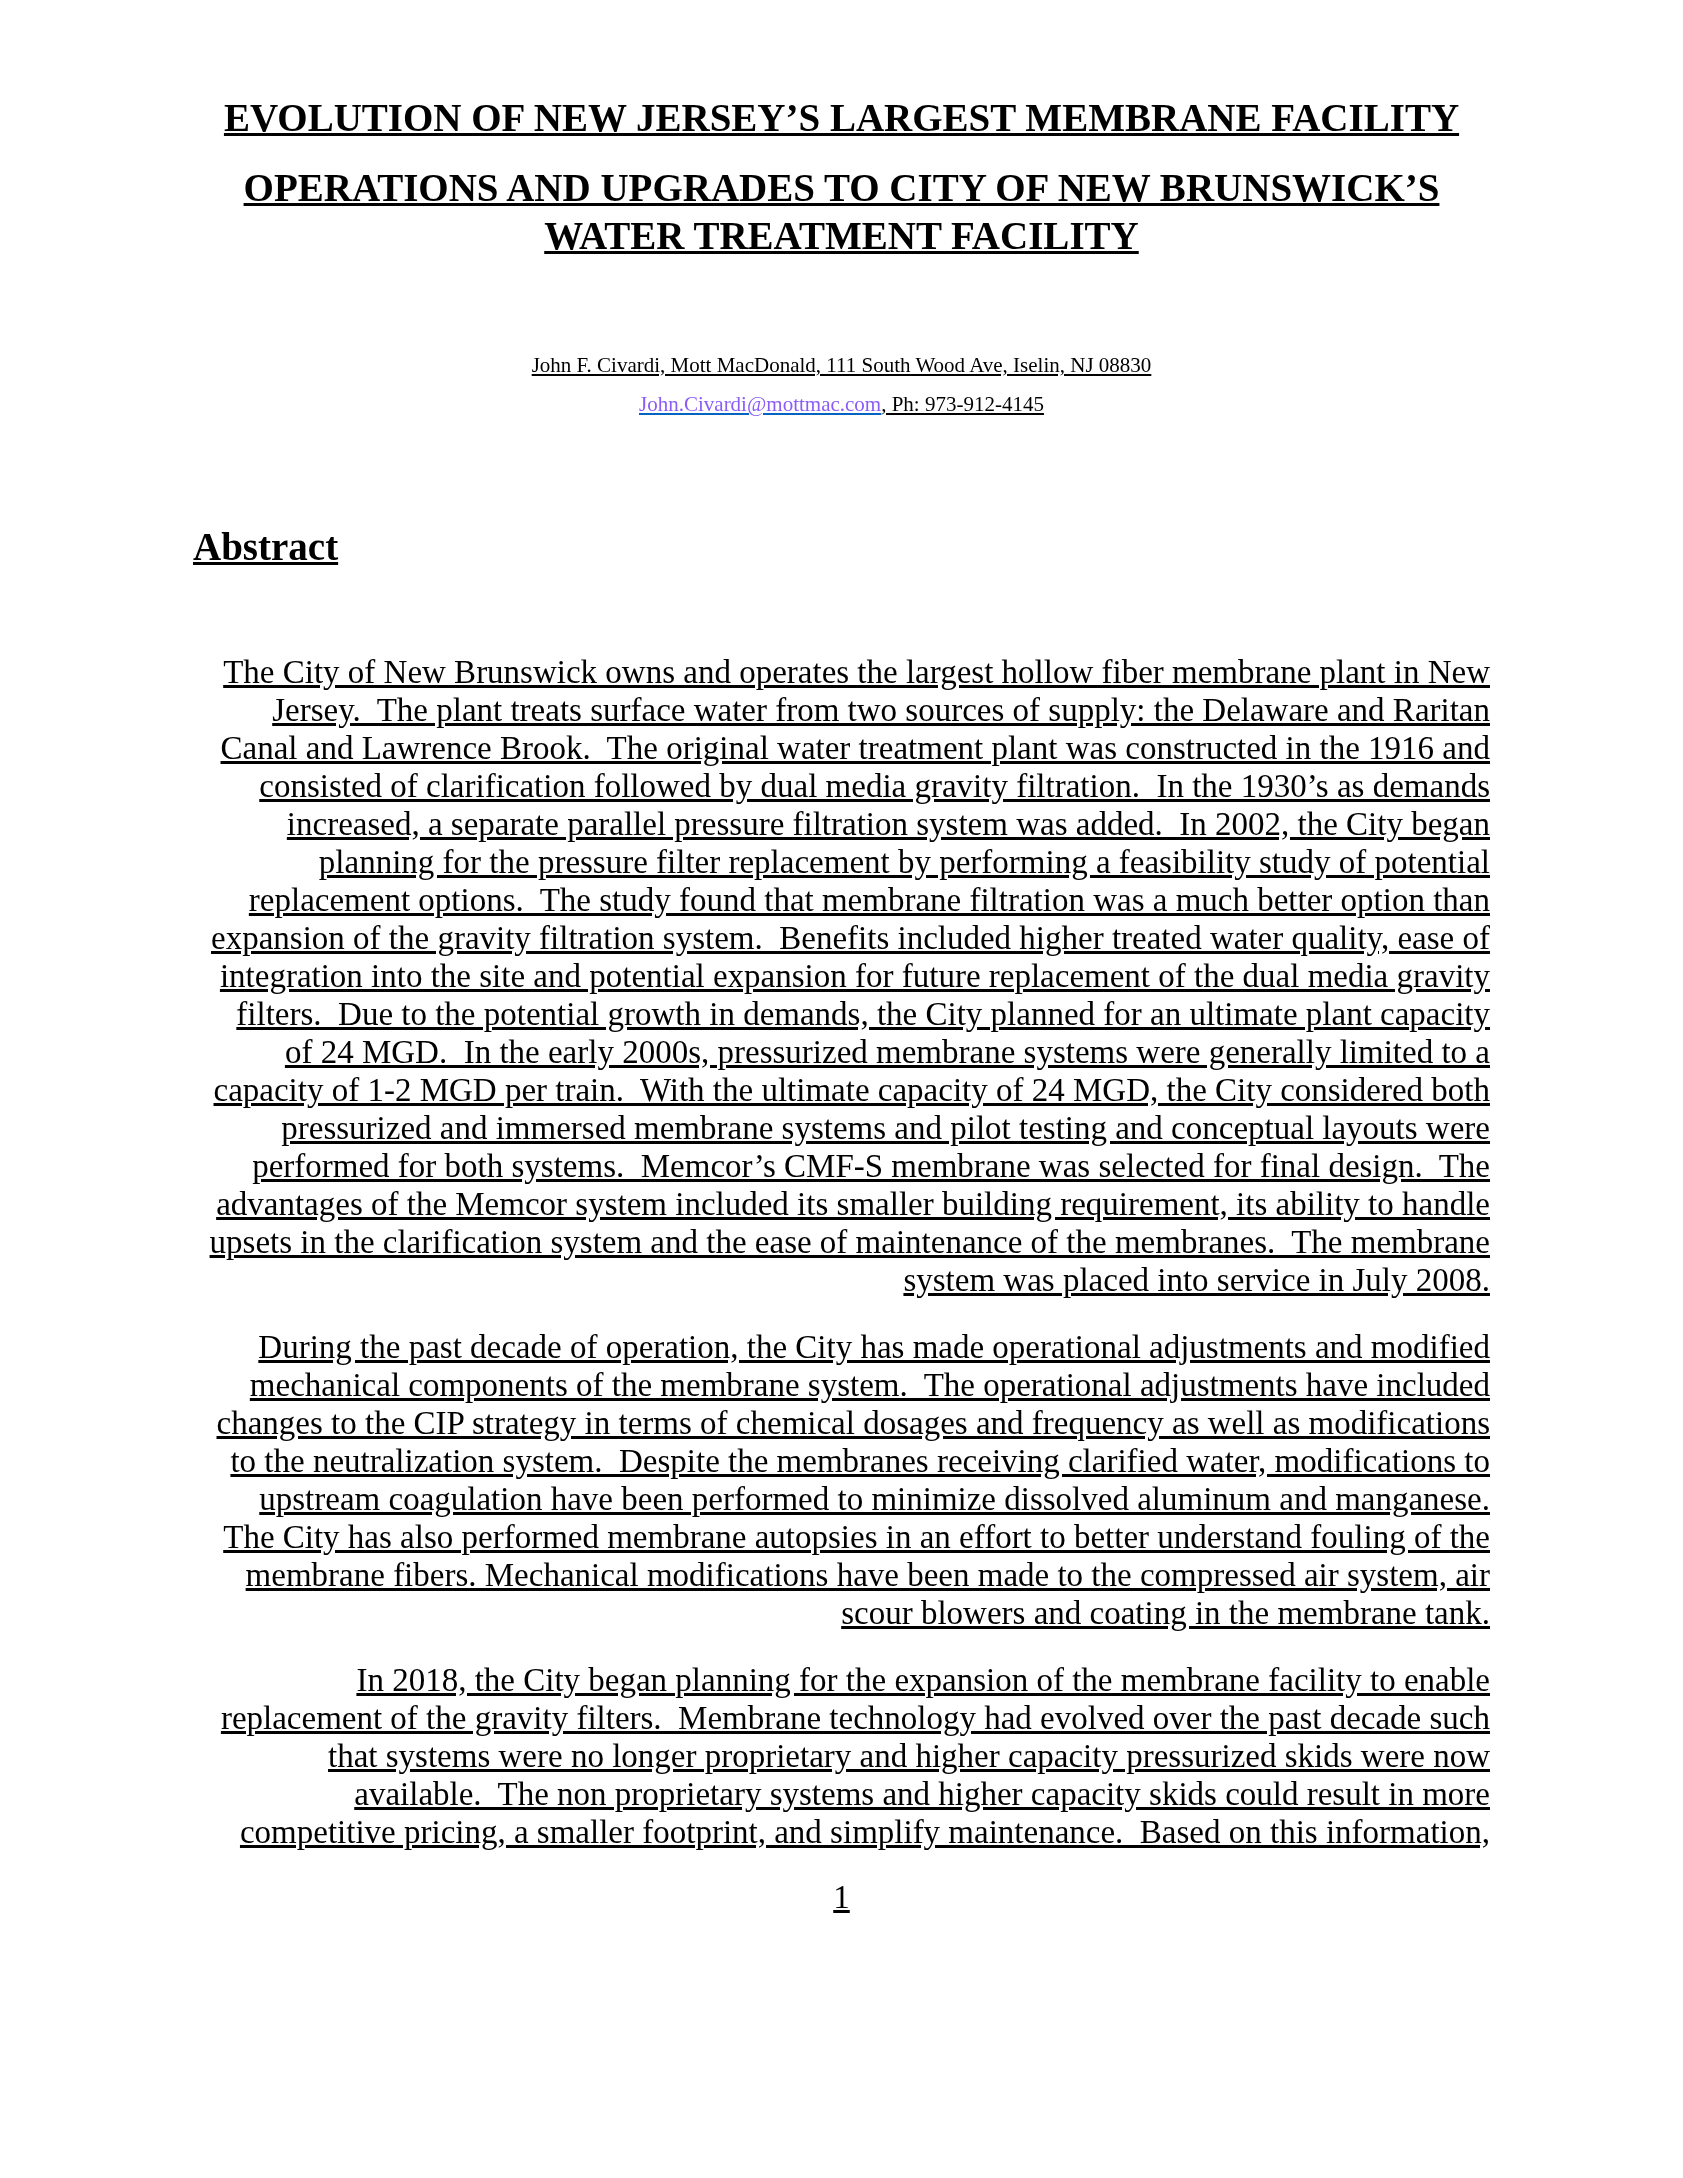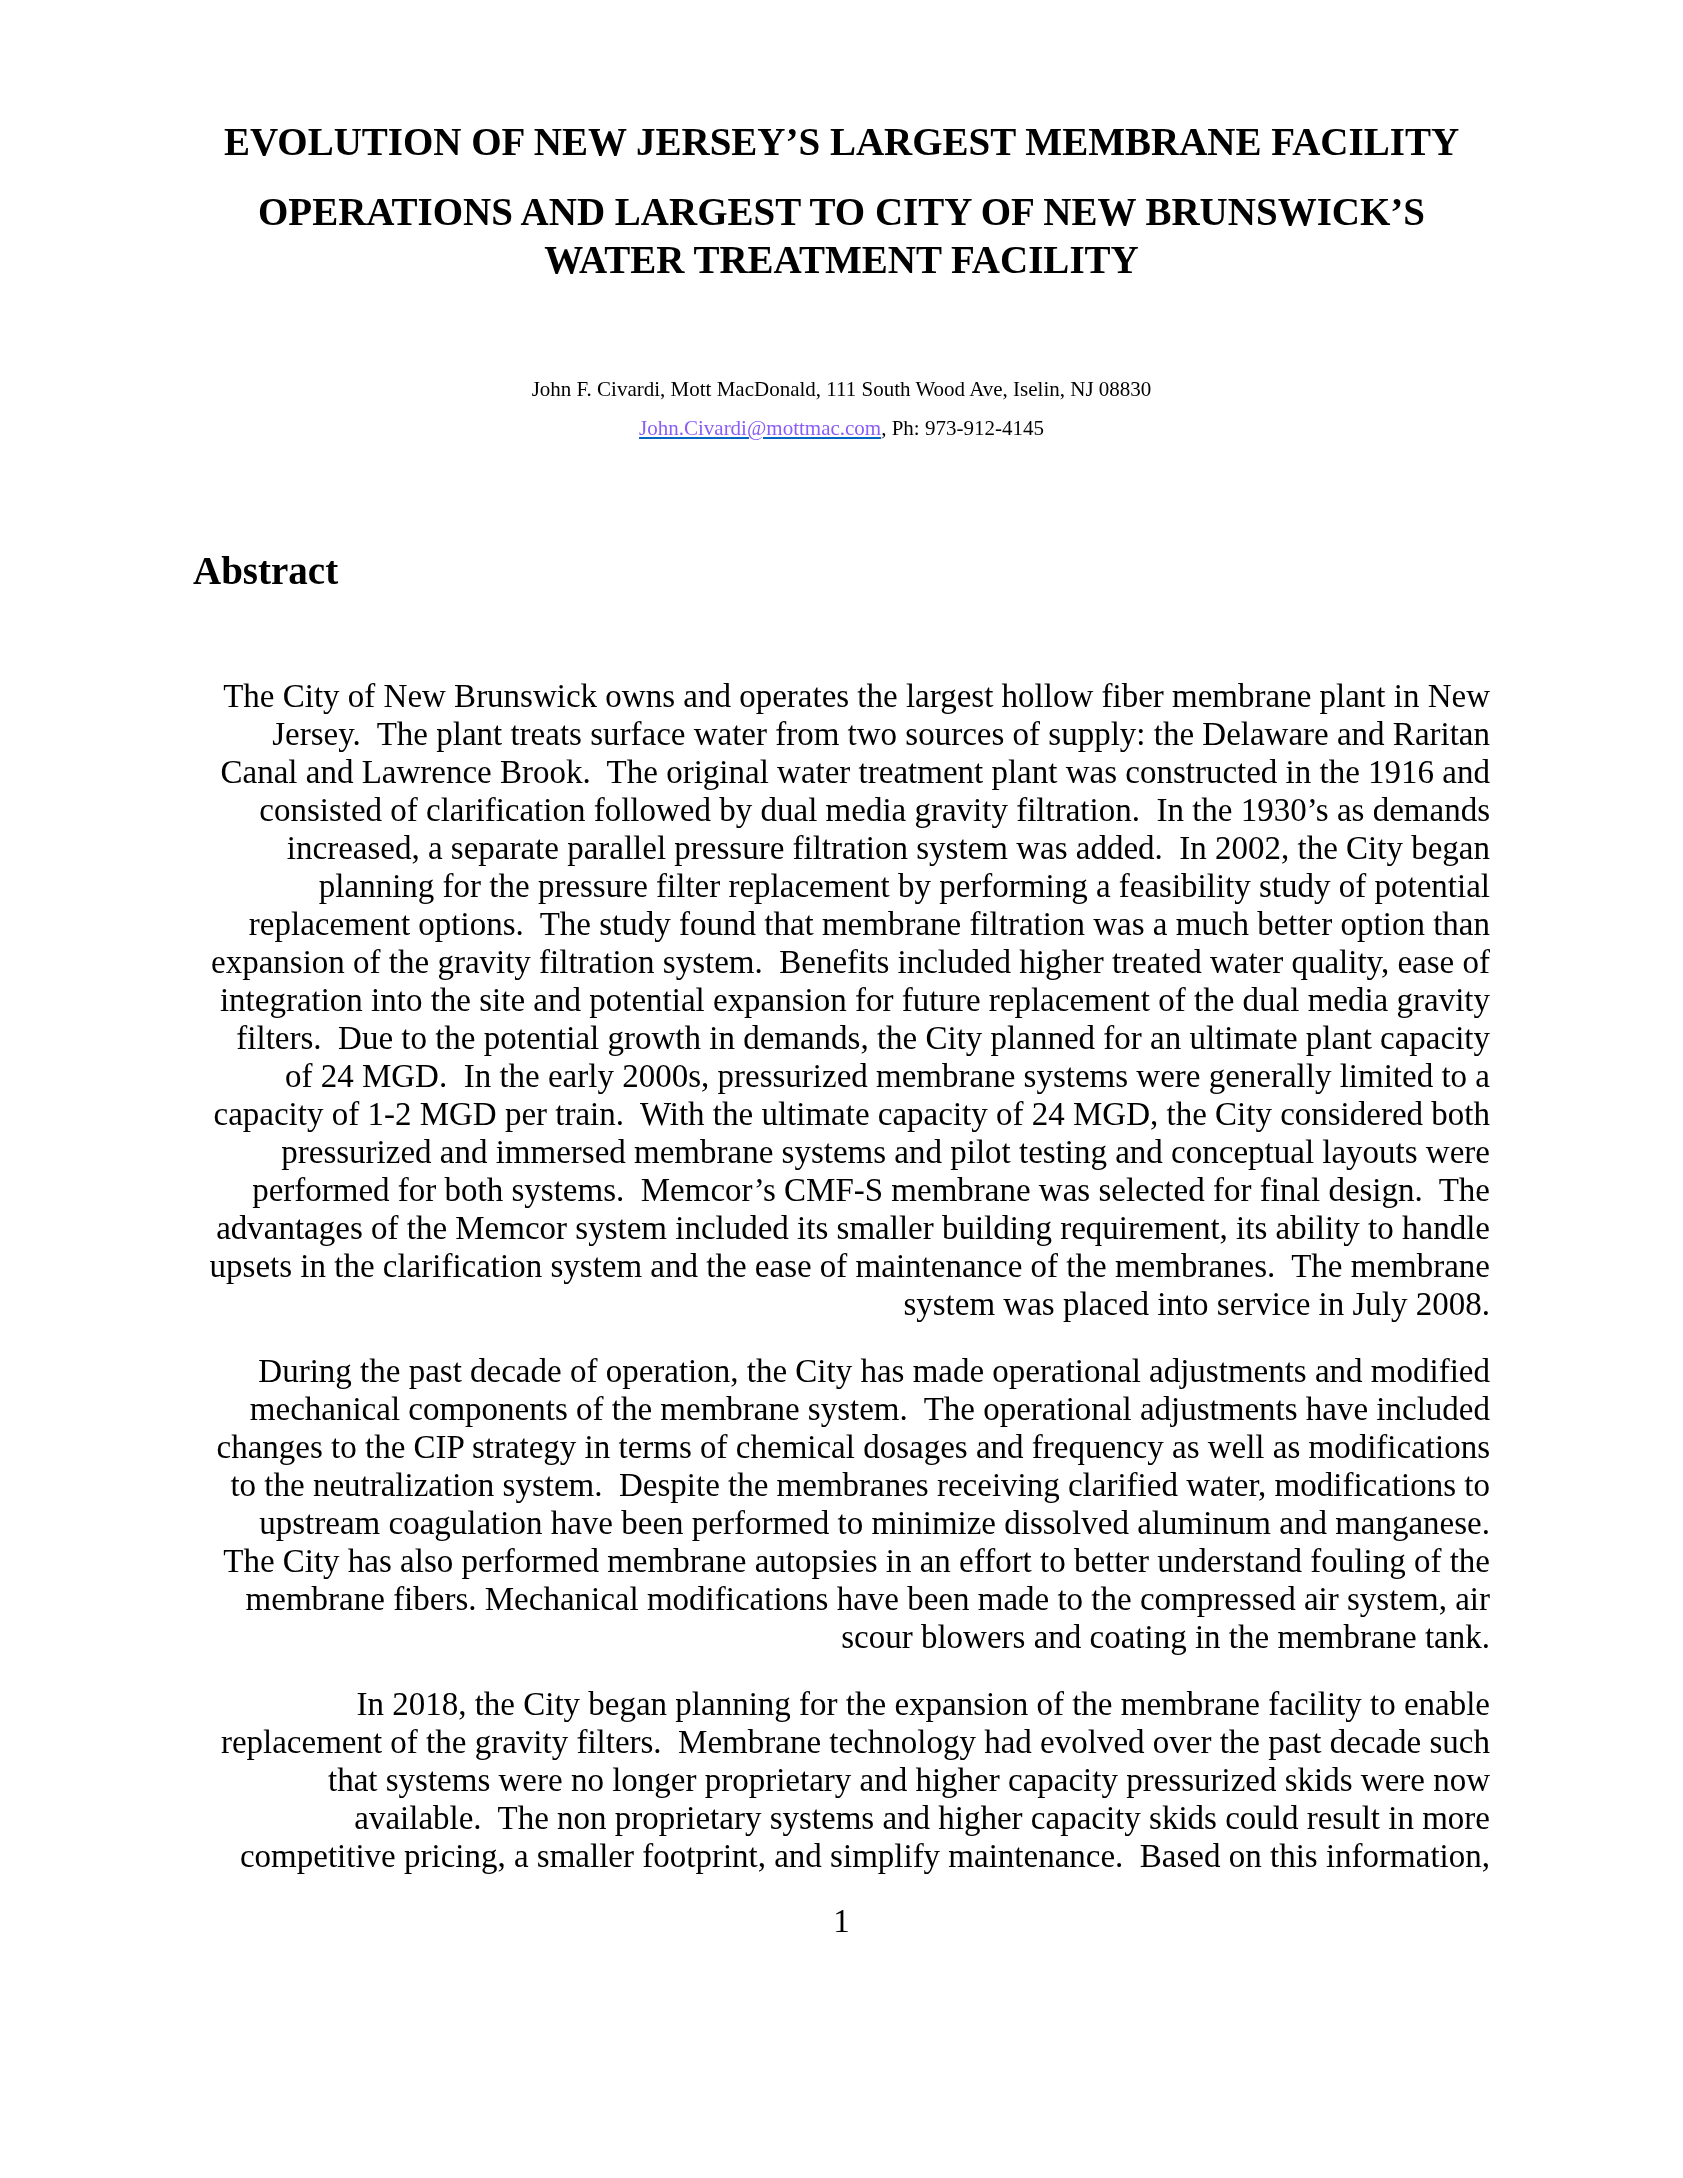--- a/index.html
+++ b/index.html
@@ -12,21 +12,22 @@
     width: 1683px;
     height: 2178px;
     background: #ffffff;
     font-family: "Liberation Serif", "DejaVu Serif", serif;
     color: #000000;
     overflow: hidden;
   }
   .content {
     margin-left: 193px;
     width: 1297px;
-    padding-top: 118px;
+    padding-top: 94px;
+    text-decoration: underline;
   }
   .title {
     font-size: 39px;
     line-height: 48px;
     font-weight: bold;
     text-align: center;
     margin: 0 0 22px 0;
     white-space: pre-line;
   }
   .title.title2 {
@@ -67,21 +68,21 @@
   }
 </style>
 </head>
 <body>
 
 <div class="page">
   <div class="content">
 
     <h1 class="title">EVOLUTION OF NEW JERSEY’S LARGEST MEMBRANE FACILITY</h1>
 
-    <h1 class="title title2">OPERATIONS AND LARGEST TO CITY OF NEW BRUNSWICK’S
+    <h1 class="title title2">OPERATIONS AND UPGRADES TO CITY OF NEW BRUNSWICK’S
 WATER TREATMENT FACILITY</h1>
 
     <div class="author-block">
       <div>John F. Civardi, Mott MacDonald, 111 South Wood Ave, Iselin, NJ 08830</div>
       <div>
         <a href="#" class="email-link" style="color: #8b5cf6; text-decoration-color: rgb(5, 99, 193);">John.Civardi@mottmac.com</a><span>, Ph: 973-912-4145</span>
       </div>
     </div>
 
     <h2 class="abstract-heading">Abstract</h2>

